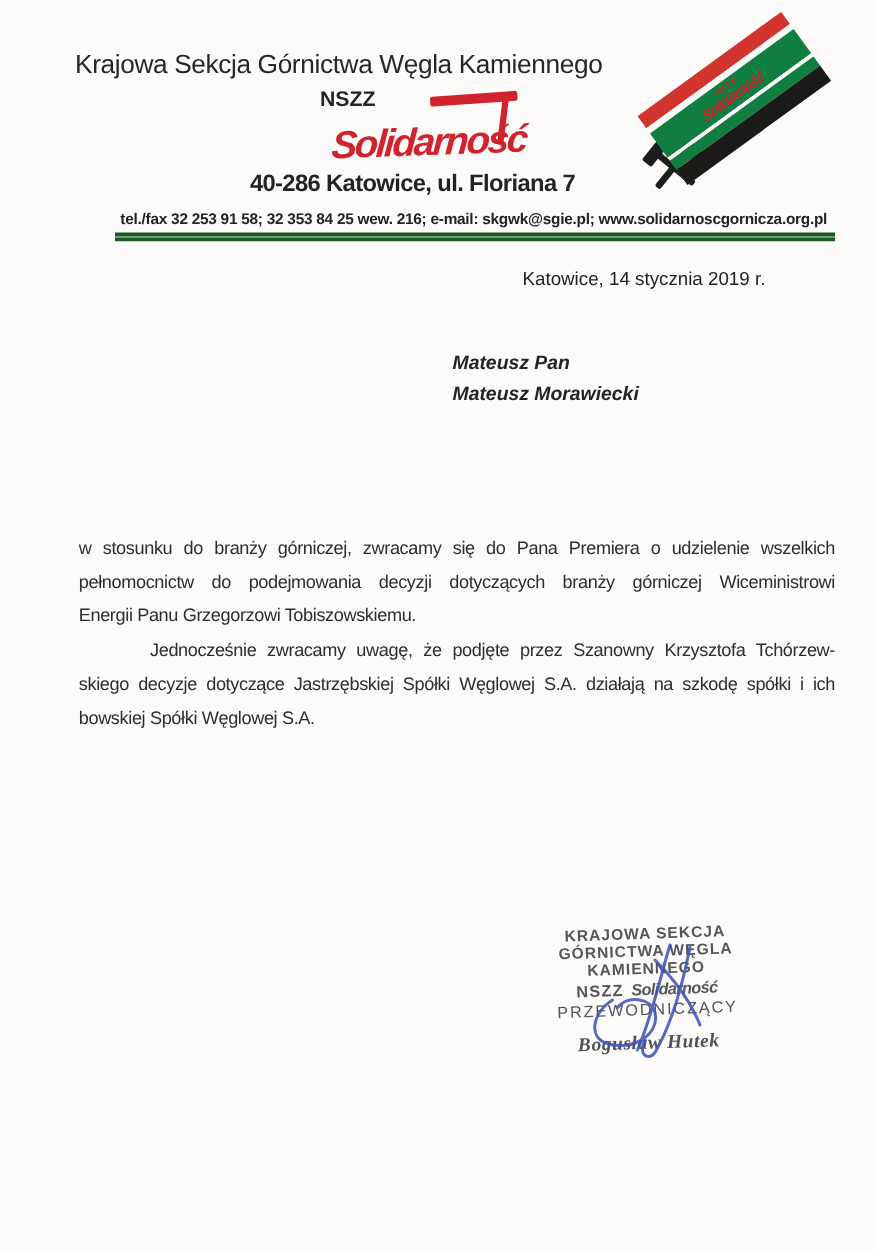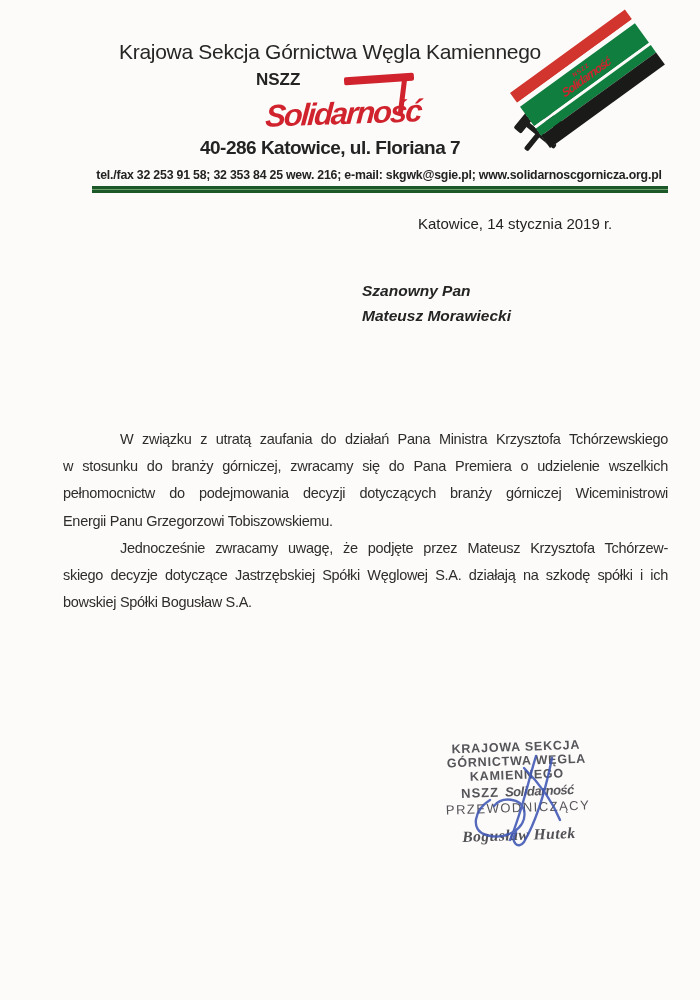--- a/index.html
+++ b/index.html
@@ -3,21 +3,21 @@
 <meta charset="utf-8">
 <style>
   html,body{margin:0;padding:0;background:#e8e6e2;}
   .paper{
     position:relative;width:700px;height:1000px;margin:0 auto;
     background:#fcfbf9;overflow:hidden;
     font-family:"Liberation Sans",sans-serif;color:#2f2d2c;
   }
   
   .hdr-title{
-    position:absolute;left:60px;top:40px;width:540px;text-align:center;
+    position:absolute;left:60px;top:40px;width:540px;
     font-size:21px;letter-spacing:-0.3px;color:#262626;
   }
   .hdr-nszz{
     position:absolute;left:256px;top:70px;font-size:17px;font-weight:bold;color:#242424;
   }
   .logo-solidarnosc{
     position:absolute;left:238px;top:96px;width:210px;text-align:center;
     font-size:31px;font-weight:bold;font-style:italic;letter-spacing:-2px;
     color:#d0232e;transform:rotate(-2deg) skewX(-6deg);
   }
@@ -118,33 +118,32 @@
       <span class="banner-logo">Solidarność</span>
     </div>
     <div class="s-w2"></div>
     <div class="s-green2"></div>
     <div class="s-black"></div>
   </div>
 
   <div class="date-line">Katowice, 14 stycznia 2019 r.</div>
 
   <div class="recipient">
-    <div>Szanowny Pan</div>
+    <div>Mateusz Pan</div>
     <div>Mateusz Morawiecki</div>
   </div>
 
   <div class="body-block">
-    <div class="bl ind">W związku z utratą zaufania do działań Pana Ministra Krzysztofa Tchórzewskiego</div>
     <div class="bl">w stosunku do branży górniczej, zwracamy się do Pana Premiera o udzielenie wszelkich</div>
     <div class="bl">pełnomocnictw do podejmowania decyzji dotyczących branży górniczej Wiceministrowi</div>
     <div class="bl last">Energii Panu Grzegorzowi Tobiszowskiemu.</div>
 
-    <div class="bl ind">Jednocześnie zwracamy uwagę, że podjęte przez Mateusz Krzysztofa Tchórzew-</div>
+    <div class="bl ind">Jednocześnie zwracamy uwagę, że podjęte przez Szanowny Krzysztofa Tchórzew-</div>
     <div class="bl">skiego decyzje dotyczące Jastrzębskiej Spółki Węglowej S.A. działają na szkodę spółki i ich</div>
-    <div class="bl last">bowskiej Spółki Bogusław S.A.</div>
+    <div class="bl last">bowskiej Spółki Węglowej S.A.</div>
 
   </div>
 
   <div class="stamp">
     <div class="stamp-line">KRAJOWA SEKCJA</div>
     <div class="stamp-line">GÓRNICTWA WĘGLA KAMIENNEGO</div>
     <div class="stamp-union-row"><span>NSZZ</span><span class="stamp-logo">Solidarność</span></div>
     <div class="stamp-role">PRZEWODNICZĄCY</div>
     <div class="signer">Bogusław Hutek</div>
   </div>

